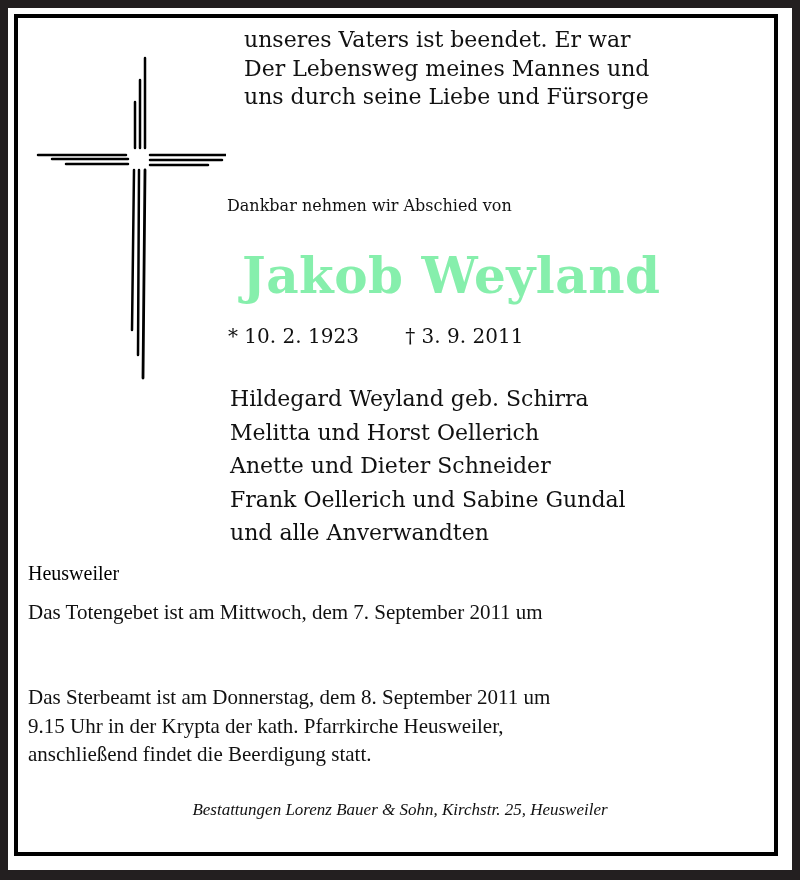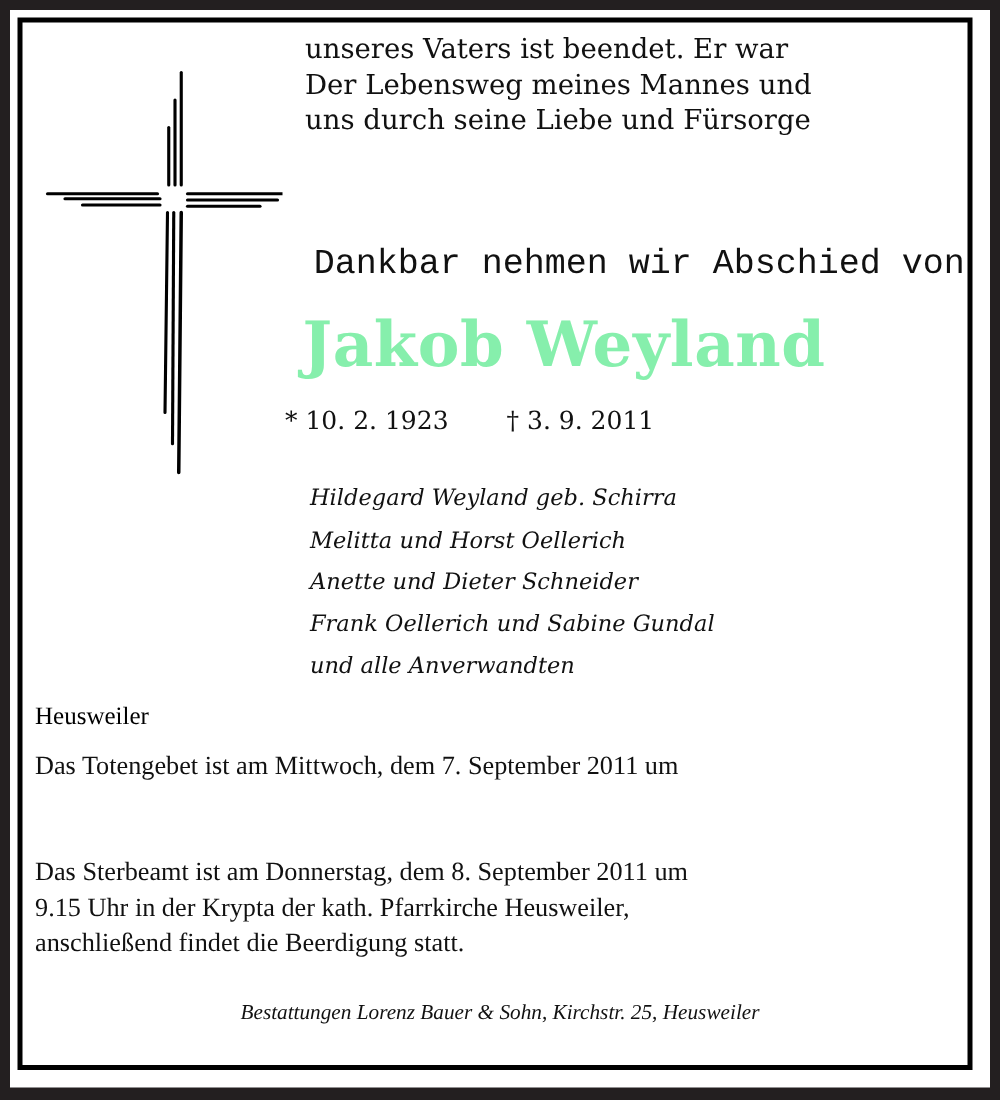--- a/index.html
+++ b/index.html
@@ -3,25 +3,25 @@
 <meta charset="utf-8">
 <style>
   html, body { margin:0; padding:0; }
   body { width:800px; height:880px; background:#231f20; position:relative; overflow:hidden; }
   .outer { position:absolute; left:8px; top:8px; width:784px; height:862px; background:#ffffff; }
   .inner { position:absolute; left:6px; top:6px; width:764px; height:842px; border:4px solid #000; background:#fff; box-sizing:border-box; }
   .serif { font-family:"DejaVu Serif", "Liberation Serif", serif; color:#111; }
   .cross { position:absolute; left:22px; top:40px; width:204px; height:340px; }
   .intro { position:absolute; left:244px; top:26px; width:510px; font-size:22px; line-height:28.5px; }
   .intro p { margin:0; }
-  .farewell { position:absolute; left:251px; top:196px; font-size:28px;font-family:Liberation Mono, monospace; }
+  .farewell { position:absolute; left:227px; top:196px; font-size:16px; }
   .name { position:absolute; left:242px; top:246px; font-size:50px; font-weight:bold; letter-spacing:0.5px; font-family:"DejaVu Serif", serif; color:#86efac; }
   .dates { position:absolute; left:228px; top:324px; font-size:20px; }
   .dates span + span { margin-left:40px; }
-  .family { position:absolute; left:248px; top:382px; font-size:18px; line-height:33.5px; font-style:italic; }
+  .family { position:absolute; left:230px; top:382px; font-size:22px; line-height:33.5px; }
   .family div { white-space:nowrap; }
   .place { position:absolute; left:28px; top:562px; font-size:20px; font-family:"Liberation Serif", serif; }
   .para { position:absolute; left:28px; width:720px; font-size:21px; line-height:28.5px; font-family:"Liberation Serif", serif; color:#111; }
   .p1 { top:598px; }
   .p2 { top:683px; }
   .footer { position:absolute; left:0; right:0; top:800px; text-align:center; font-size:17px; font-style:italic; font-family:Liberation Serif, serif; color:#111; }
 </style>
 </head>
 <body>
 

